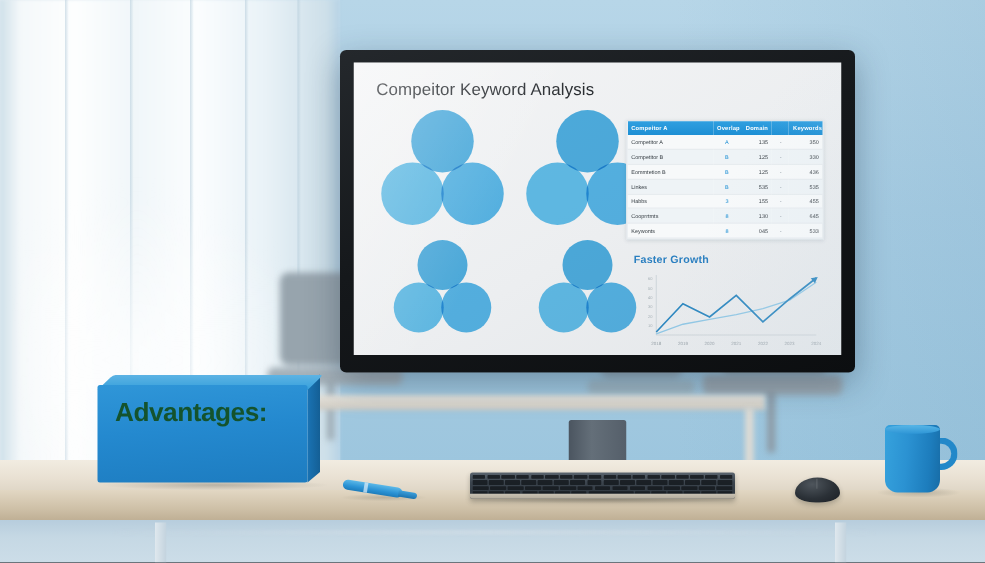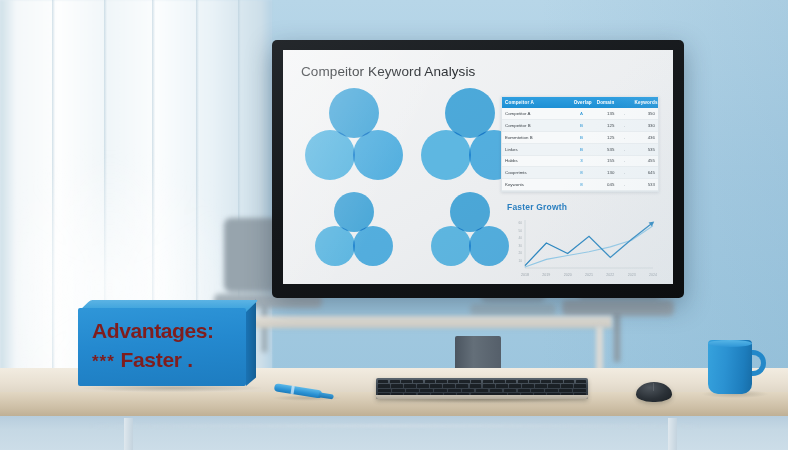--- a/index.html
+++ b/index.html
@@ -179,21 +179,21 @@
     background:linear-gradient(180deg,#5cb3e4,#36a0db);
     transform:skewX(-46deg);transform-origin:left bottom;
     border-radius:2px 2px 0 0;
   }
   .block-side{
     position:absolute;left:168px;top:8px;width:10px;height:78px;
     background:linear-gradient(90deg,#1a73b4,#145f95);
     transform:skewY(-40deg);transform-origin:left top;
   }
   .block-text{
-    position:absolute;left:14px;top:20px;width:146px;color:#7f1d1d;
+    position:absolute;left:14px;top:20px;width:146px;color:#14532d;
   }
   .block-l1{font-size:21px;font-weight:bold;letter-spacing:-.4px;line-height:1;}
   .block-l2{font-size:21px;font-weight:bold;letter-spacing:-.3px;line-height:1;margin-top:8px;}
   .block-l2 .stars{font-size:17px;letter-spacing:1px;}
   .block-shadow{
     position:absolute;left:4px;top:84px;width:180px;height:8px;
     background:radial-gradient(ellipse at center,rgba(70,70,60,.28),rgba(70,70,60,0) 72%);
   }
 
   
@@ -444,25 +444,20 @@
   <div class="desk-leg" style="left:124px"></div>
   <div class="desk-leg" style="left:668px"></div>
 
   <div class="block">
     <div class="block-shadow"></div>
     <div class="block-side"></div>
     <div class="block-top"></div>
     <div class="block-face"></div>
     <div class="block-text">
       <div class="block-l1">Advantages:</div>
-      <div class="block-l2">
-        <span class="stars">***</span>
-        <span>Faster</span>
-        <span>.</span>
-      </div>
     </div>
   </div>
 
   <div class="pen-shadow"></div>
   <div class="pen">
     <div class="pen-body"></div>
     <div class="pen-ring"></div>
     <div class="pen-tip"></div>
   </div>
 

